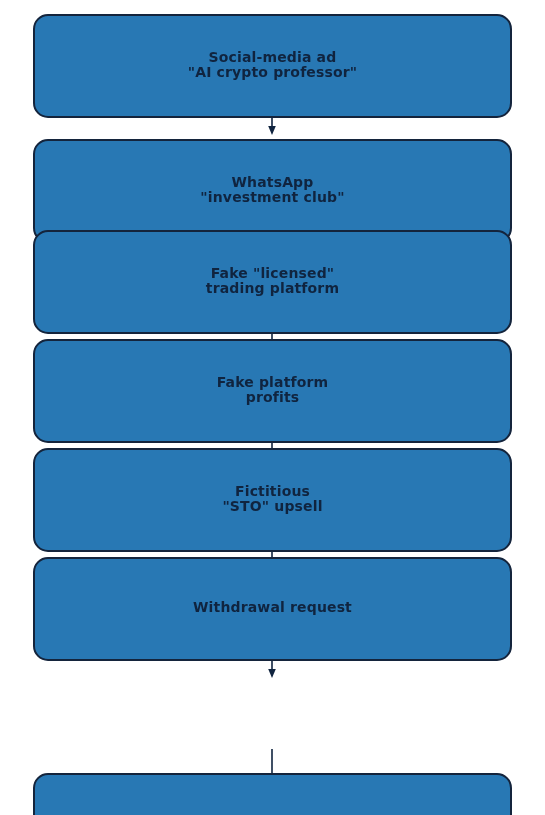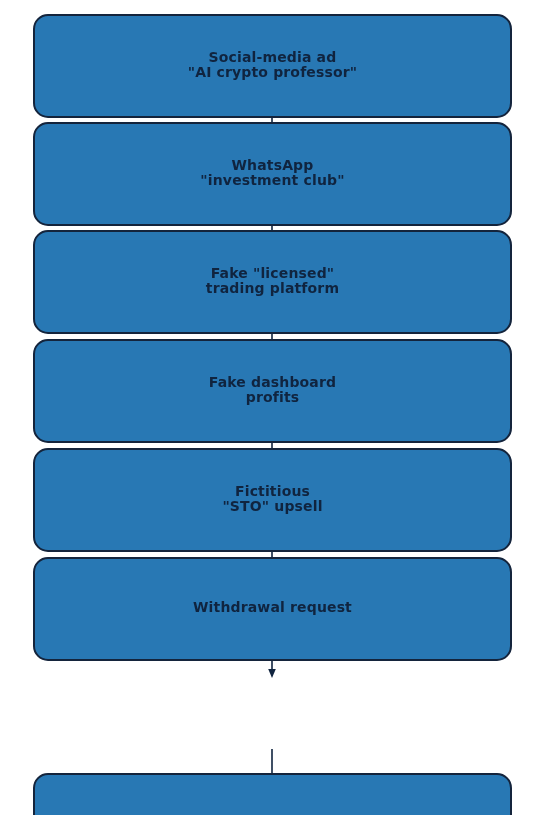--- a/index.html
+++ b/index.html
@@ -97,30 +97,30 @@
     <div class="edge" style="top: 749px;">
       <svg width="16" height="40" viewBox="0 0 16 40">
         <line x1="8" y1="0" x2="8" y2="30" stroke="#10243f" stroke-width="1.6"></line>
         <path d="M8 37 L4.2 28 L11.8 28 Z" fill="#10243f"></path>
       </svg>
     </div>
     <div class="node" style="top: 14px; background: rgb(40, 120, 180); border-color: rgb(20, 36, 60);">
       <div class="node-label" style="color: rgb(16, 36, 63);">Social-media ad
 "AI crypto professor"</div>
     </div>
-    <div class="node" style="top: 122px; background: rgb(40, 120, 180); border-color: rgb(20, 36, 60);">
+    <div class="node" style="top: 139px; background: rgb(40, 120, 180); border-color: rgb(20, 36, 60);">
       <div class="node-label" style="color: rgb(16, 36, 63);">WhatsApp
 "investment club"</div>
     </div>
     <div class="node" style="top: 230px; background: rgb(40, 120, 180); border-color: rgb(20, 36, 60);">
       <div class="node-label" style="color: rgb(16, 36, 63);">Fake "licensed"
 trading platform</div>
     </div>
     <div class="node" style="top: 339px; background: rgb(40, 120, 180); border-color: rgb(20, 36, 60);">
-      <div class="node-label" style="color: rgb(16, 36, 63);">Fake dashboard
+      <div class="node-label" style="color: rgb(16, 36, 63);">Fake platform
 profits</div>
     </div>
     <div class="node" style="top: 448px; background: rgb(40, 120, 180); border-color: rgb(20, 36, 60);">
       <div class="node-label" style="color: rgb(16, 36, 63);">Fictitious
 "STO" upsell</div>
     </div>
     <div class="node" style="top: 557px; background: rgb(40, 120, 180); border-color: rgb(20, 36, 60);">
       <div class="node-label" style="color: rgb(16, 36, 63);">Withdrawal request</div>
     </div>
     <div class="node" style="top: 773px; background: rgb(40, 120, 180); border-color: rgb(20, 36, 60);">

